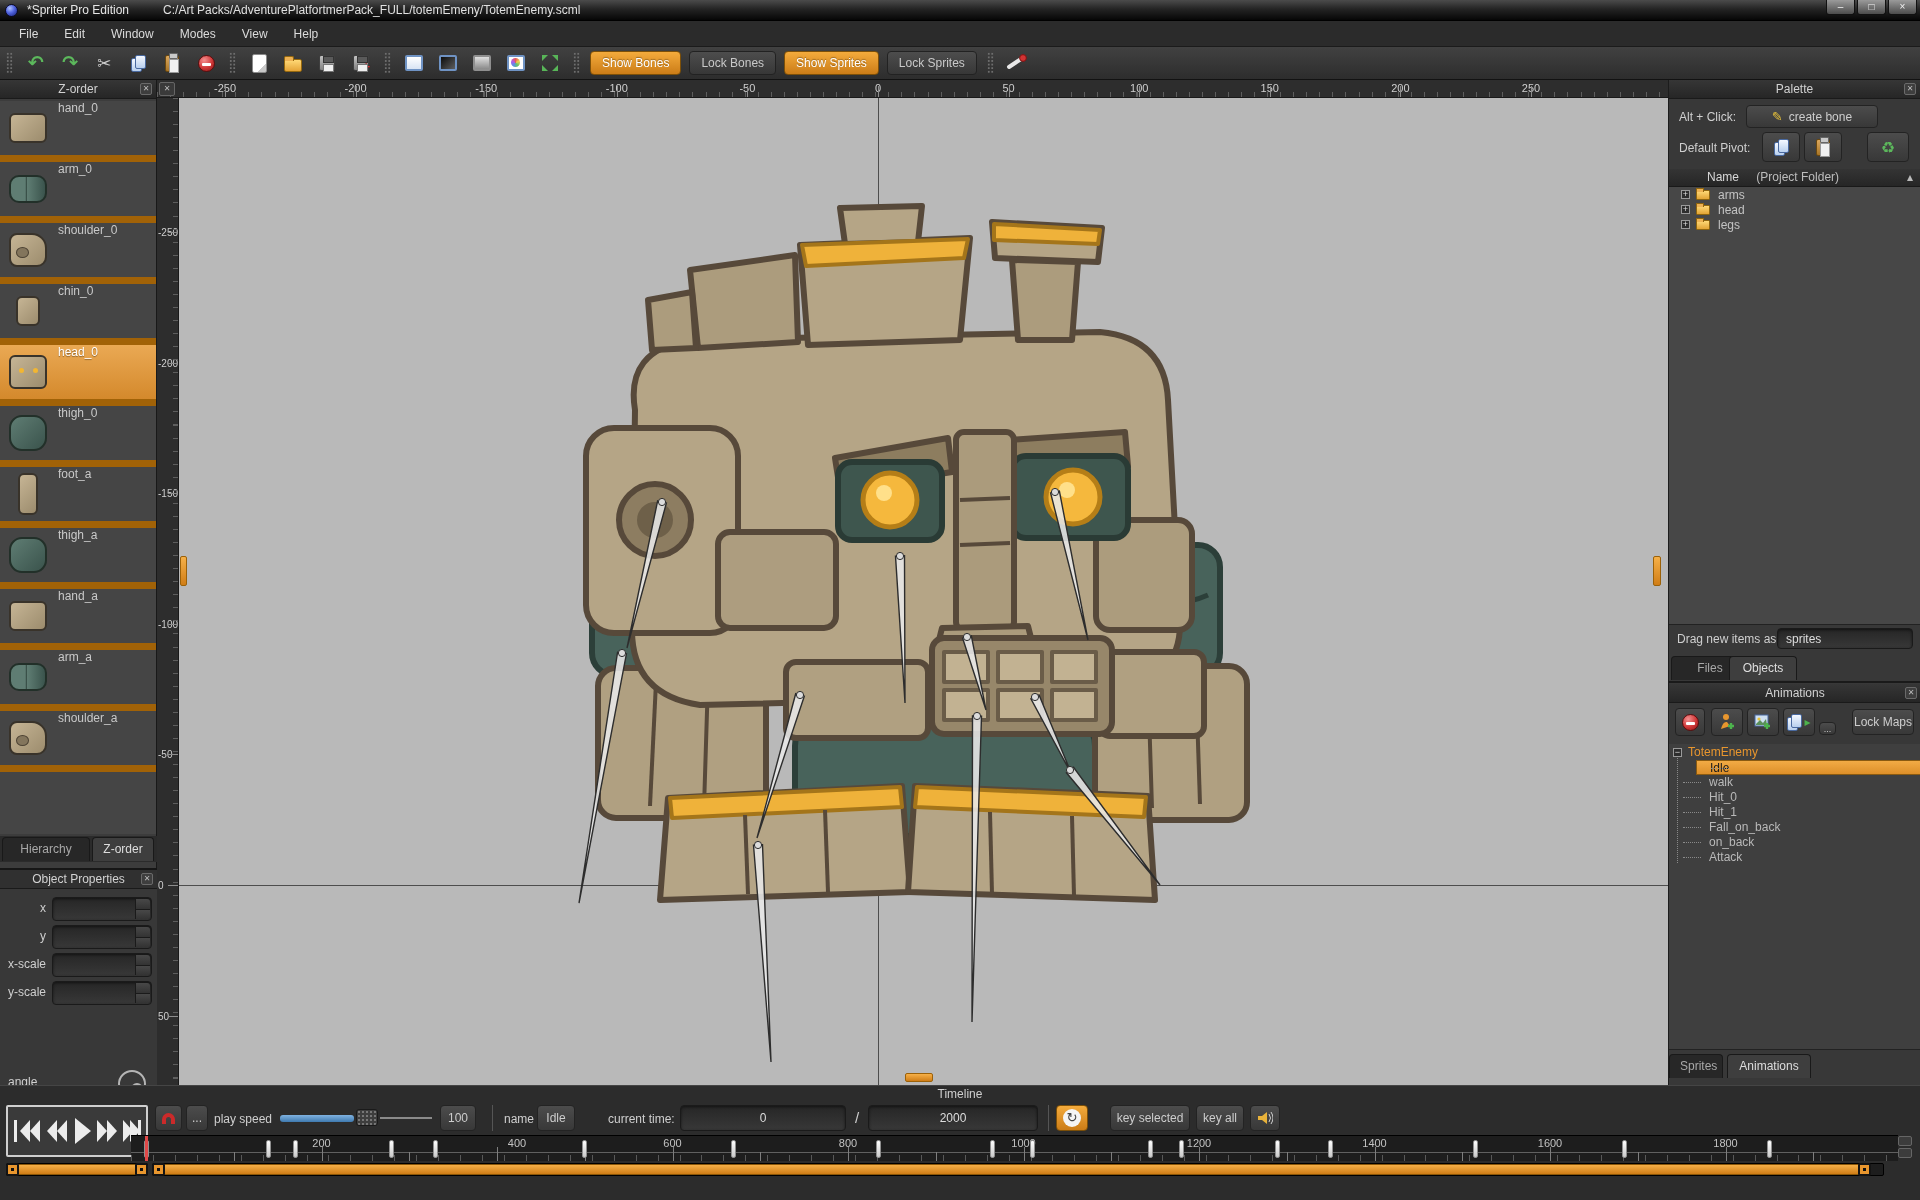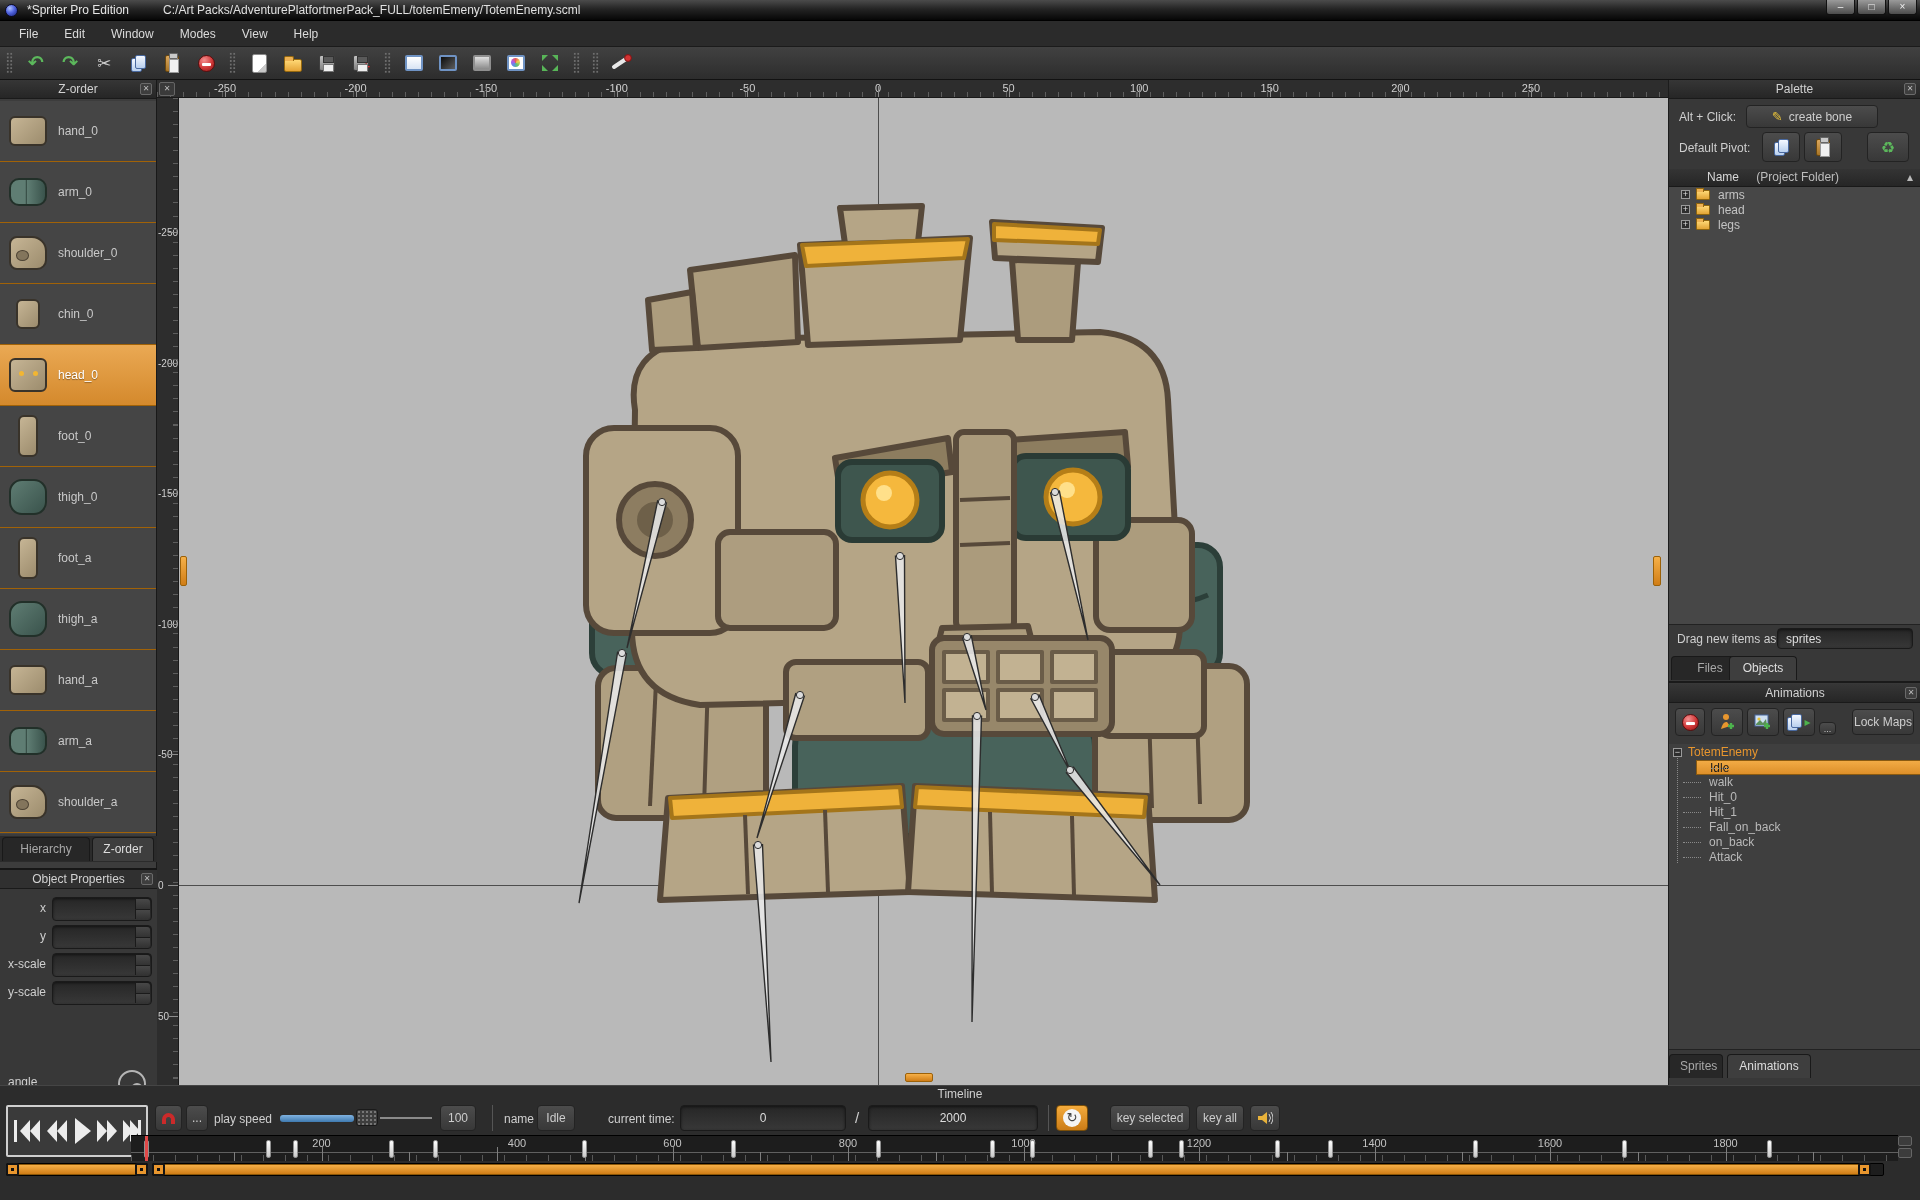--- a/index.html
+++ b/index.html
@@ -62,21 +62,21 @@
   box-shadow:inset 0 1px 3px rgba(0,0,0,.55);display:flex;align-items:center;justify-content:center}
 .spin{position:absolute;right:1px;top:1px;bottom:1px;width:15px;border-left:1px solid #1a1a1a;display:flex;flex-direction:column;border-radius:0 3px 3px 0;overflow:hidden}
 .spin div{flex:1;background:linear-gradient(#484848,#333)}
 .spin div:first-child{border-bottom:1px solid #1a1a1a}
 .tab{position:absolute;height:24px;padding:4px 10px 0;border:1px solid #191919;border-bottom:none;
   border-radius:4px 4px 0 0;background:#272727;color:#a8a8a8}
 .tab.active{background:#3e3e3e;color:#ddd}
 
 #leftpanel{position:absolute;left:0;top:80px;width:157px;height:1005px;background:#3c3c3c;border-right:1px solid #191919}
 #zlist{position:absolute;left:0;top:21px;width:156px;height:733px;background:#454545}
-.zrow{position:relative;height:61px;border-bottom:1px solid #a16207;display:flex;align-items:center}
+.zrow{position:relative;height:61px;border-bottom:7px solid #a16207;display:flex;align-items:flex-start}
 .zrow.sel{background:linear-gradient(#eaa954,#d4892c)}
 .zrow .lbl{margin-left:58px;color:#c9c9c9}
 .zrow.sel .lbl{color:#fff;text-shadow:0 1px 1px rgba(0,0,0,.4)}
 .thumb{position:absolute;left:9px;top:50%;transform:translateY(-50%);width:38px;height:34px;border-radius:6px;
   border:2px solid #39332a;background:linear-gradient(135deg,#c6b595,#9c8c6d)}
 .thumb.teal{background:linear-gradient(135deg,#5f7d73,#3a534c);border-color:#223029}
 .thumb.t-arm{height:28px;border-radius:10px;background:linear-gradient(90deg,#5f7d73 42%,#31463f 45%,#5f7d73 48%,#3a534c)}
 .thumb.t-chin{width:24px;height:30px;left:16px}
 .thumb.t-foot{width:20px;height:42px;left:18px}
 .thumb.t-thigh{width:38px;height:36px;border-radius:13px}
@@ -218,20 +218,26 @@
       </span>
     <span class="tbi">
       <svg width="20" height="20" viewBox="0 0 20 20" fill="#58b558">
         <path d="M2 2 L8 2 L2 8 Z"></path>
           <path d="M18 2 L18 8 L12 2 Z"></path>
         <path d="M2 18 L2 12 L8 18 Z"></path>
           <path d="M18 18 L12 18 L18 12 Z"></path>
       </svg>
       </span>
     <span class="grip"></span>
+    <span id="tb-toggles" style="display:flex">
+        <span class="tb-toggle on">Show Bones</span>
+        <span class="tb-toggle">Lock Bones</span>
+        <span class="tb-toggle on">Show Sprites</span>
+        <span class="tb-toggle">Lock Sprites</span>
+      </span>
     <span class="grip"></span>
     <span class="tbi">
       <svg width="22" height="18" viewBox="0 0 22 18">
         <path d="M3 13 L15 5" stroke="#e8e8e8" stroke-width="4" stroke-linecap="round"></path>
         <circle cx="17" cy="4" r="3.4" fill="#d23333" stroke="#7a1212"></circle>
       </svg>
       </span>
   </div>
 
   <div id="leftpanel">
@@ -252,24 +258,20 @@
     <span class="thumb t-shoulder"></span>
     <span class="lbl">shoulder_0</span>
         </div>
         <div class="zrow">
     <span class="thumb t-chin"></span>
     <span class="lbl">chin_0</span>
         </div>
         <div class="zrow sel">
     <span class="thumb t-head"></span>
     <span class="lbl">head_0</span>
-        </div>
-        <div class="zrow">
-    <span class="thumb t-foot"></span>
-    <span class="lbl">foot_0</span>
         </div>
         <div class="zrow">
     <span class="thumb teal t-thigh"></span>
     <span class="lbl">thigh_0</span>
         </div>
         <div class="zrow">
     <span class="thumb t-foot"></span>
     <span class="lbl">foot_a</span>
         </div>
         <div class="zrow">

